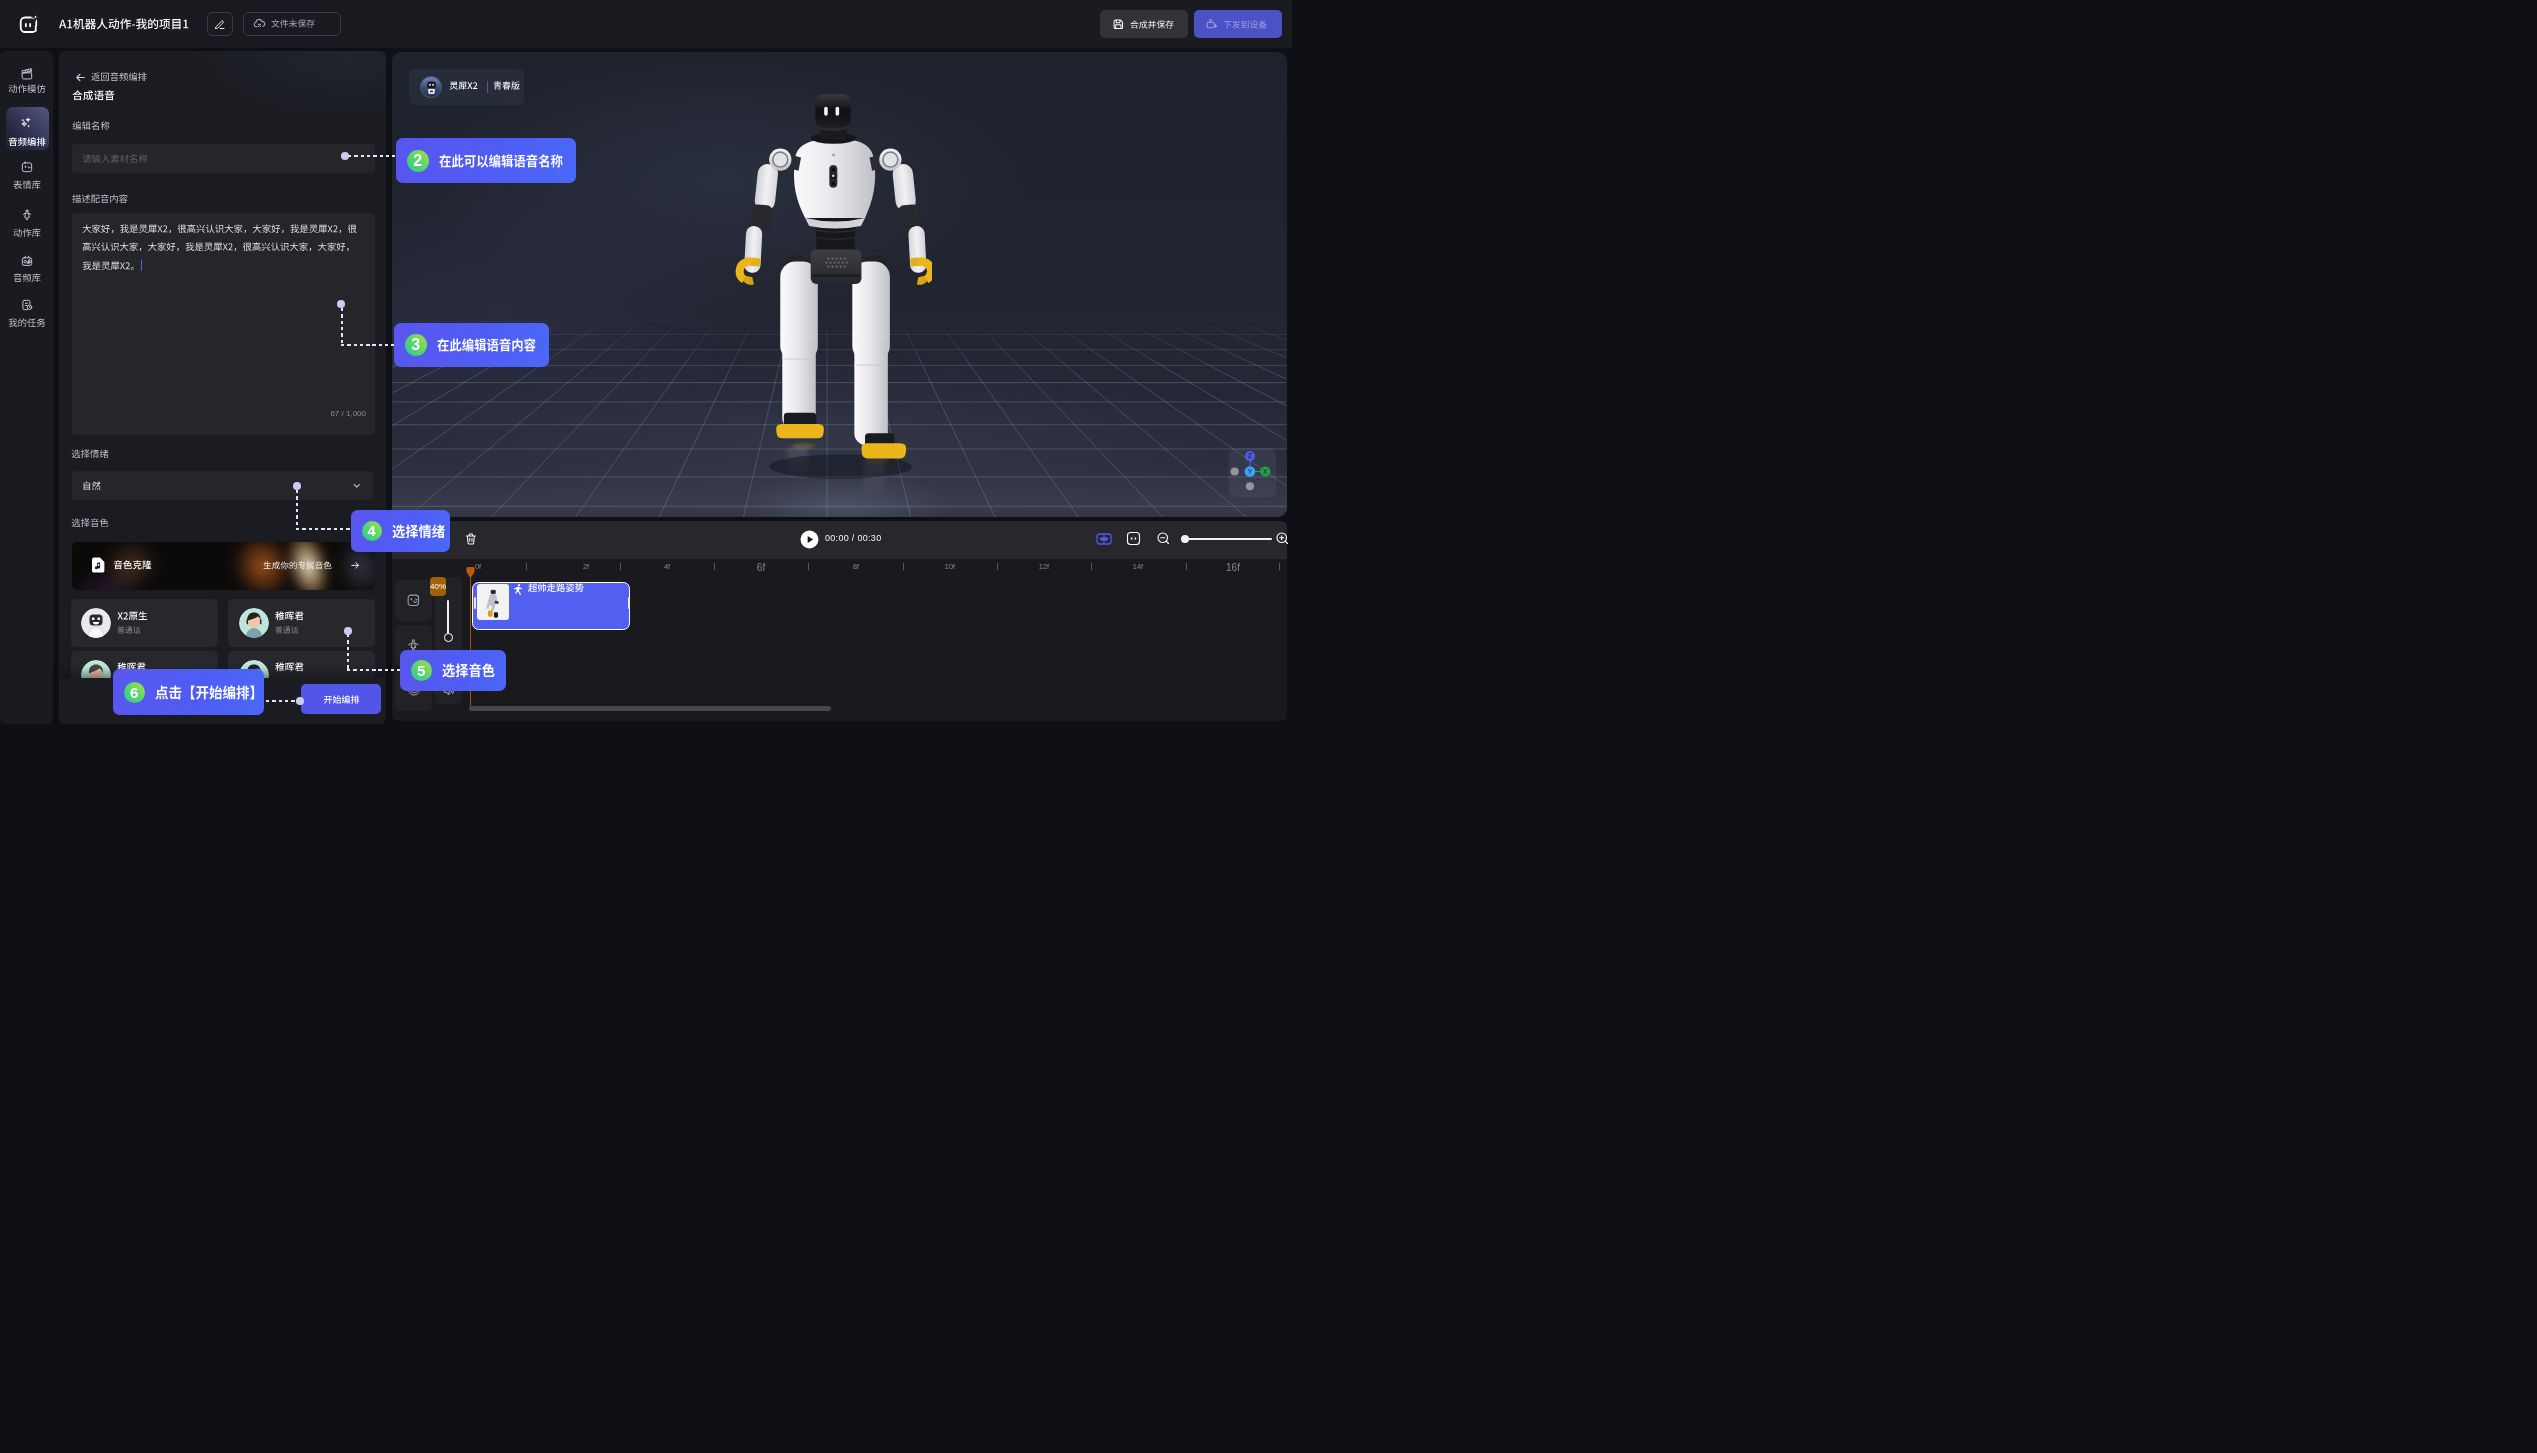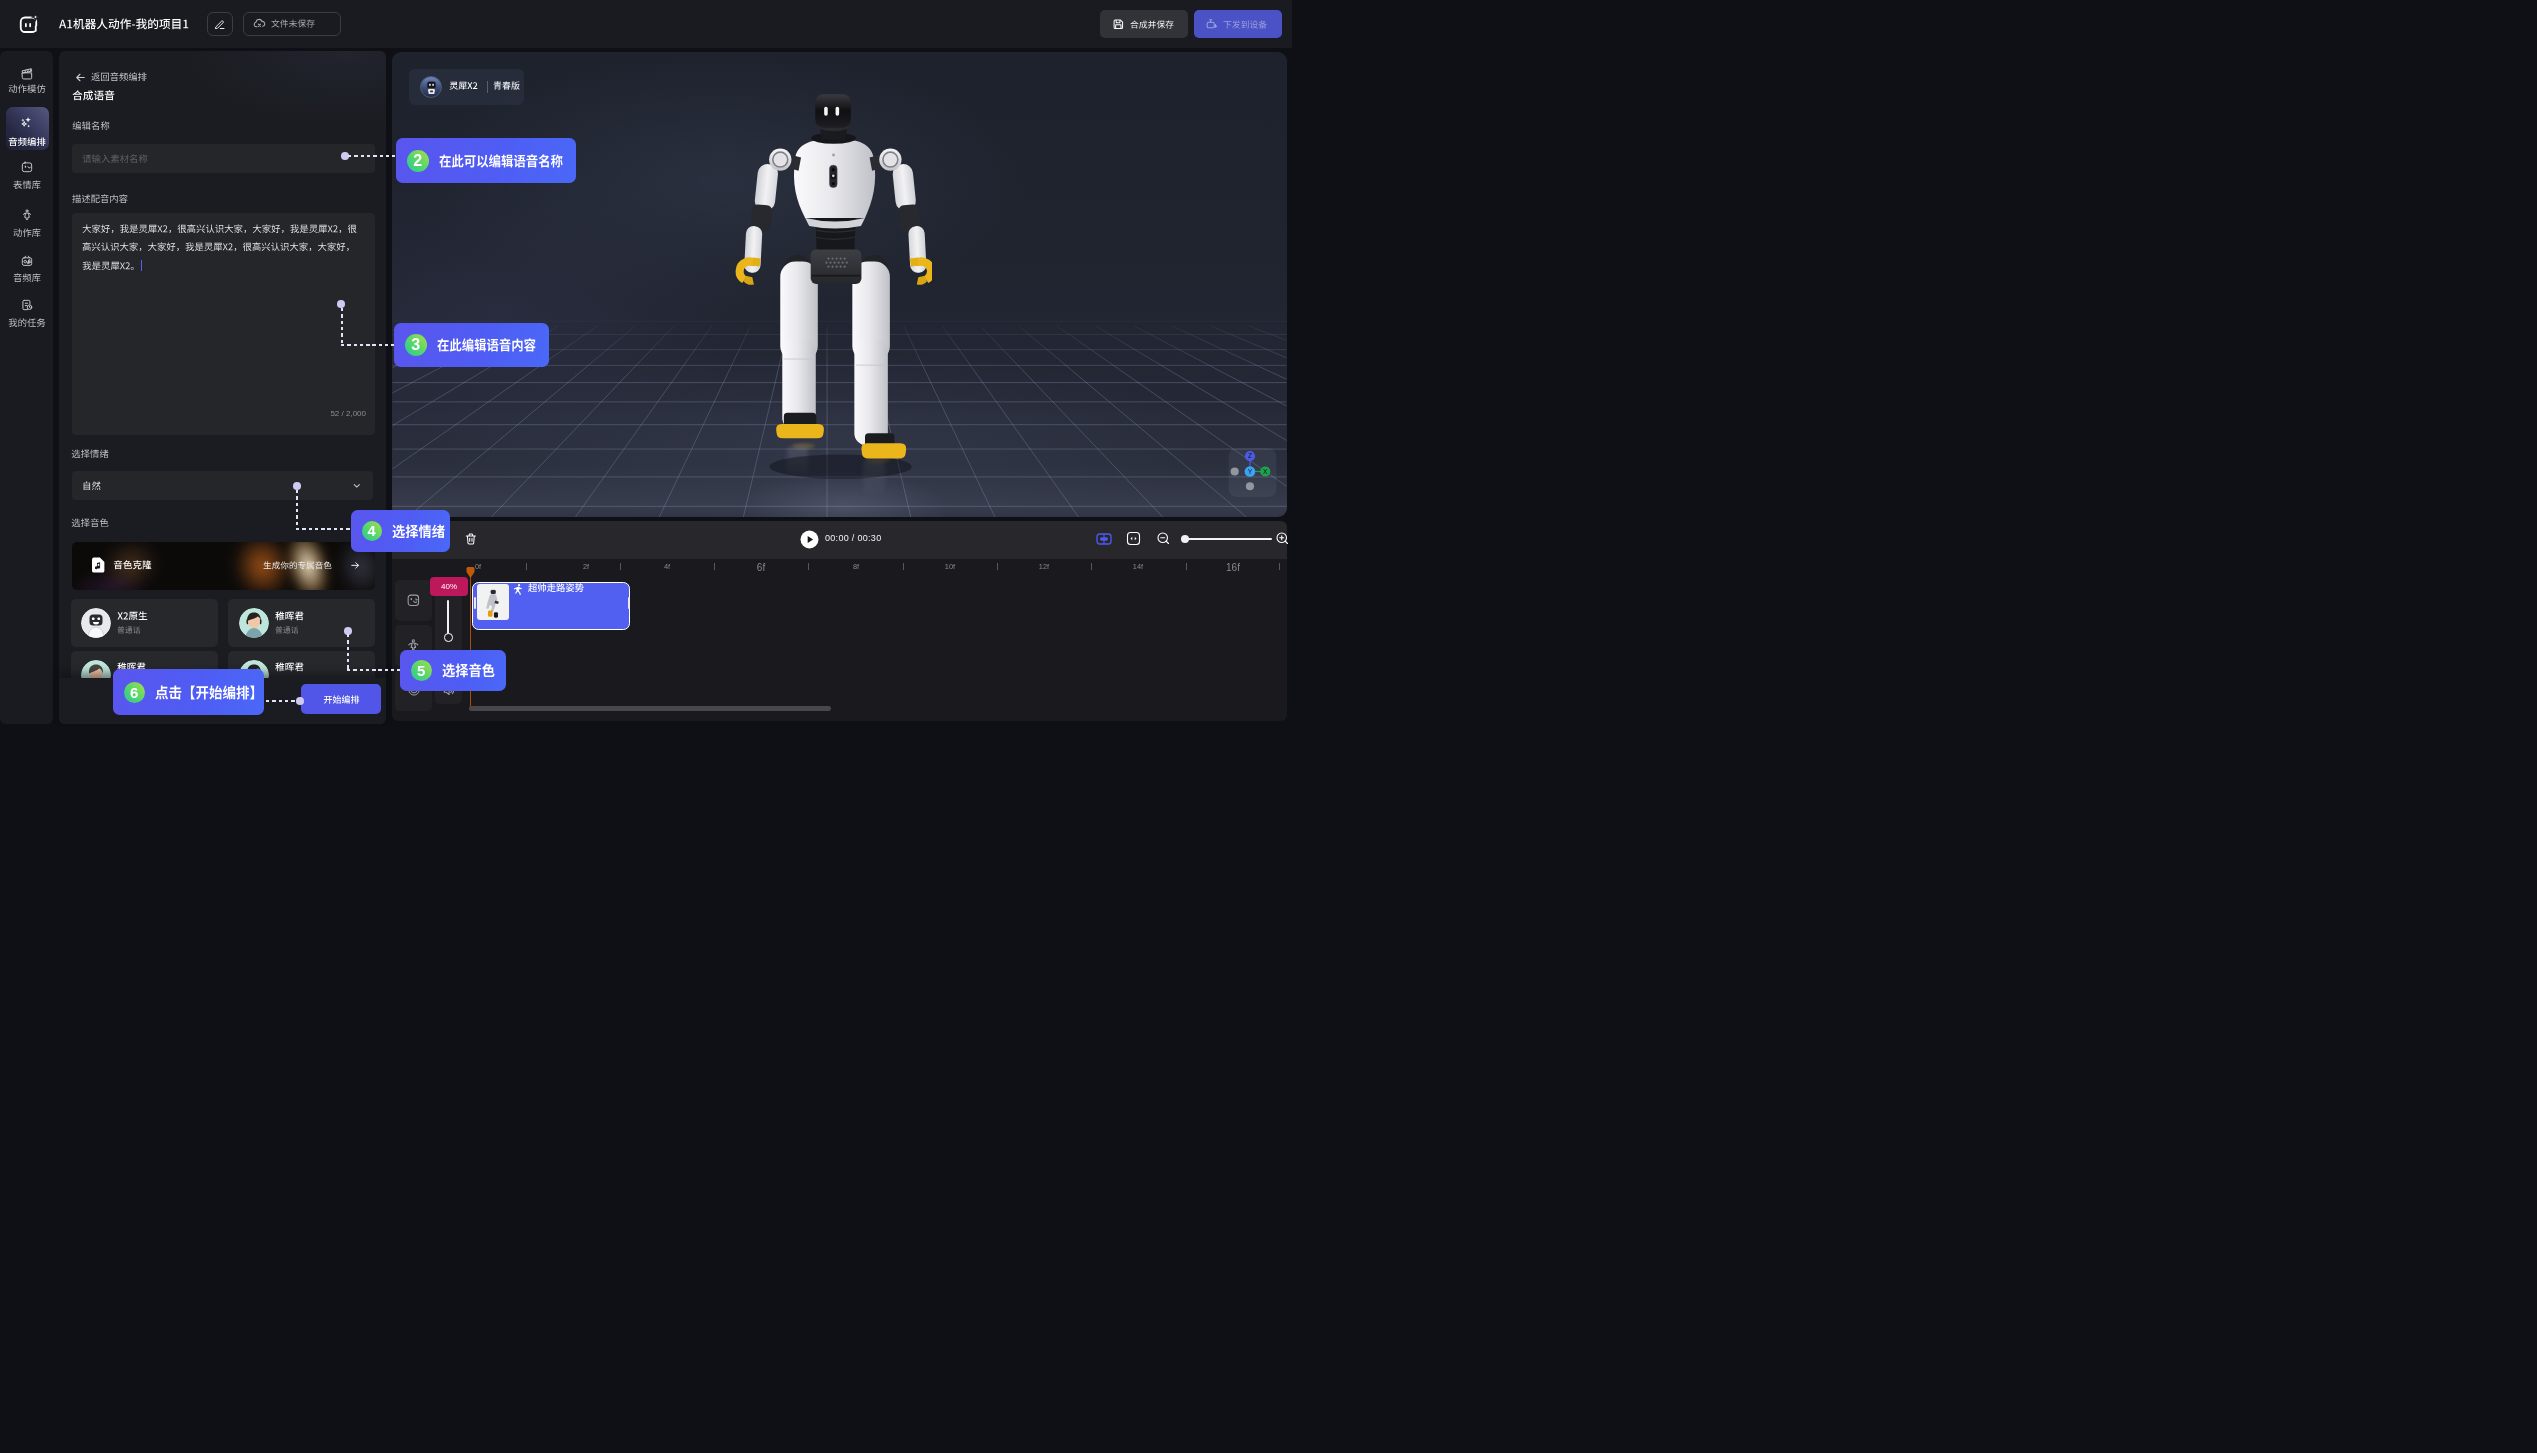--- a/index.html
+++ b/index.html
@@ -472,21 +472,21 @@
         <use href="#q66" x="1000"></use>
         <use href="#q67" x="2000"></use>
         <use href="#q68" x="3000"></use>
         <use href="#q69" x="4000"></use>
         <use href="#q70" x="4573"></use>
         <use href="#q76" x="5128"></use>
       </g>
     </svg>
     <div style="width:1.3px;height:10.7px;background:#5a5ef5;margin-left:0.5px"></div>
   </div>
-<div class="ab" style="left:0;top:409px;width:366px;text-align:right;font-size:8px;color:#8b8e95">52 / 2,000</div>
+<div class="ab" style="left:0;top:409px;width:366px;text-align:right;font-size:8px;color:#8b8e95">67 / 1,000</div>
 <div class="ab row" style="left:71px;top:449px">
     <svg style="width:38px;height:9.4px;" viewBox="0 -880 4000 1000">
       <g transform="scale(1 -1)" fill="#c2c5cb">
         <use href="#q77" x="0"></use>
         <use href="#q78" x="1000"></use>
         <use href="#q34" x="2000"></use>
         <use href="#q79" x="3000"></use>
       </g>
     </svg>
   </div>
@@ -949,21 +949,21 @@
 <svg class="ab" style="left:406px;top:638px" width="14.7" height="14.7" viewBox="0 0 24 24" fill="none" stroke="#9ca0a8" stroke-width="1.7" stroke-linecap="round" stroke-linejoin="round">
 <circle cx="12" cy="4.6" r="1.8"></circle>
     <path d="M5.5 10.5 q6.5 -4.5 13 0 M5.5 10.5 l-.9.9 M18.5 10.5 l.9.9 M9.9 8.4 c-.3 2.8-.6 4.6-1.7 6.9 h2.3 l.5 3.9 h2 l.5 -3.9 h2.3 c-1.1-2.3-1.4-4.1-1.7-6.9"></path>
   </svg>
 <svg class="ab" style="left:407px;top:683px" width="14" height="14" viewBox="0 0 24 24" fill="none" stroke="#9ca0a8" stroke-width="1.7">
 <circle cx="12" cy="12" r="8.7"></circle>
     <circle cx="12" cy="12" r="5"></circle>
     <circle cx="12" cy="12" r="1.5" fill="#9ca0a8"></circle>
   </svg>
 <div class="ab" style="left:435px;top:577px;width:27px;height:127px;background:#222226;border-radius:5px"></div>
-<div class="ab row" style="left:430px;top:577px;width:38px;height:19px;background:#be185d;border-radius:4px;justify-content:center;font-size:8px;color:#fff">40%</div>
+<div class="ab row" style="left:430px;top:577px;width:16px;height:19px;background:#a16207;border-radius:4px;justify-content:center;font-size:8px;color:#fff">40%</div>
 <div class="ab" style="left:447px;top:600px;width:2px;height:37px;border-radius:1px;background:#f2f2f4"></div>
 <div class="ab" style="left:444px;top:633px;width:8.6px;height:8.6px;border-radius:50%;background:#222226;border:1.5px solid #fff"></div>
 <svg class="ab" style="left:442px;top:684px" width="13.7" height="13.7" viewBox="0 0 24 24" fill="none" stroke="#9ca0a8" stroke-width="1.8" stroke-linecap="round" stroke-linejoin="round">
 <path d="M4 9.5 h3.5 L12.5 5.5 v13 L7.5 14.5 H4Z"></path>
     <path d="M15.5 9 a4.5 4.5 0 0 1 0 6 M18.3 7 a8 8 0 0 1 0 10"></path>
   </svg>
 <div class="ab" style="left:470px;top:572px;width:1.3px;height:138px;background:#a84e08"></div>
 <svg class="ab" style="left:465px;top:567px" width="11" height="13" viewBox="0 0 22 26">
     <path d="M3 3 a3 3 0 0 1 3-3 h10 a3 3 0 0 1 3 3 v7 L11 22 3 10Z" fill="#c05a0a"></path>
   </svg>

